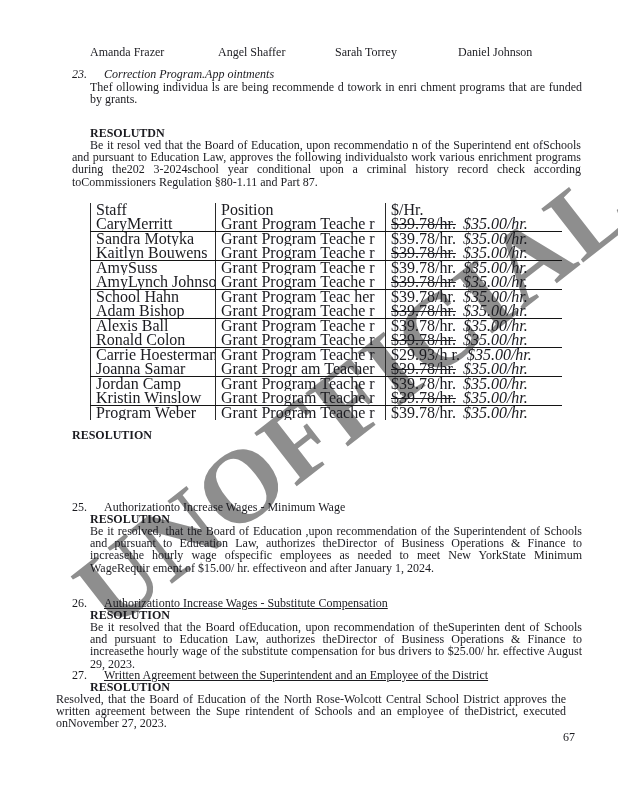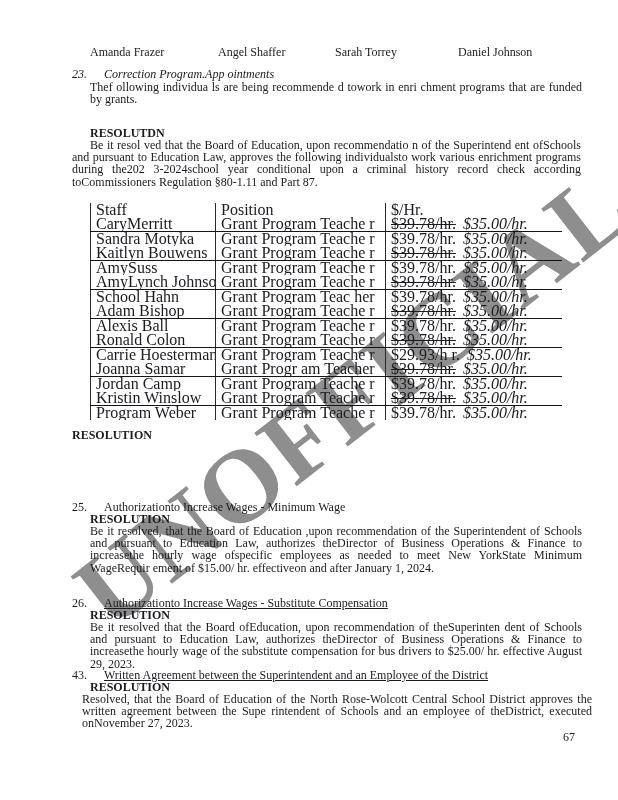--- a/index.html
+++ b/index.html
@@ -39,21 +39,21 @@
   .h25{left:72px;top:501px;}
   .res25{left:90px;top:513px;}
   .body25{left:90px;top:525px;width:492px;text-align:justify;}
   .h26{left:72px;top:597px;}
   .h26 .t{text-decoration:underline;}
   .res26{left:90px;top:609px;}
   .body26{left:90px;top:621px;width:492px;text-align:justify;}
   .h27{left:72px;top:669px;}
   .h27 .t{text-decoration:underline;}
   .res27{left:90px;top:681px;}
-  .body27{left:82px;top:693px;width:510px;text-align:justify;}
+  .body27{left:56px;top:693px;width:510px;text-align:justify;}
   .pagenum{left:563px;top:731px;}
 
   
   .tbl{left:90px;top:203px;width:472px;font-size:16px;}
   .tline{display:flex;height:14px;line-height:14px;}
   .tline:nth-child(odd):not(:nth-child(1)){border-top:1.5px solid #141414;}
   .tline .cell{border-left:1px solid #2a2a2a;padding-left:5px;box-sizing:border-box;
     white-space:nowrap;overflow:hidden;}
   .c1{width:125px;}
   .c2{width:170px;}
@@ -167,20 +167,20 @@
     <div class="blk resl res25">RESOLUTION</div>
     <div class="blk body25">Be it resolved, that the Board of Education ,upon recommendation of the Superintendent of Schools and pursuant to Education Law, authorizes theDirector of Business Operations &amp; Finance to increasethe hourly wage ofspecific employees as needed to meet New YorkState Minimum WageRequir ement of $15.00/ hr. effectiveon and after January 1, 2024.</div>
 
     <div class="blk heading h26">
       <span class="num">26.</span><span class="t">Authorizationto Increase Wages - Substitute Compensation</span>
     </div>
     <div class="blk resl res26">RESOLUTION</div>
     <div class="blk body26">Be it resolved that the Board ofEducation, upon recommendation of theSuperinten dent of Schools and pursuant to Education Law, authorizes theDirector of Business Operations &amp; Finance to increasethe hourly wage of the substitute compensation for bus drivers to $25.00/ hr. effective August 29, 2023.</div>
 
     <div class="blk heading h27">
-      <span class="num">43.</span><span class="t">Written Agreement between the Superintendent and an Employee of the District</span>
+      <span class="num">27.</span><span class="t">Written Agreement between the Superintendent and an Employee of the District</span>
     </div>
     <div class="blk resl res27">RESOLUTION</div>
     <div class="blk body27">Resolved, that the Board of Education of the North Rose-Wolcott Central School District approves the written agreement between the Supe rintendent of Schools and an employee of theDistrict, executed onNovember 27, 2023.</div>
 
     <div class="blk pagenum">67</div>
   </div>
 </div>
 
 </body></html>

